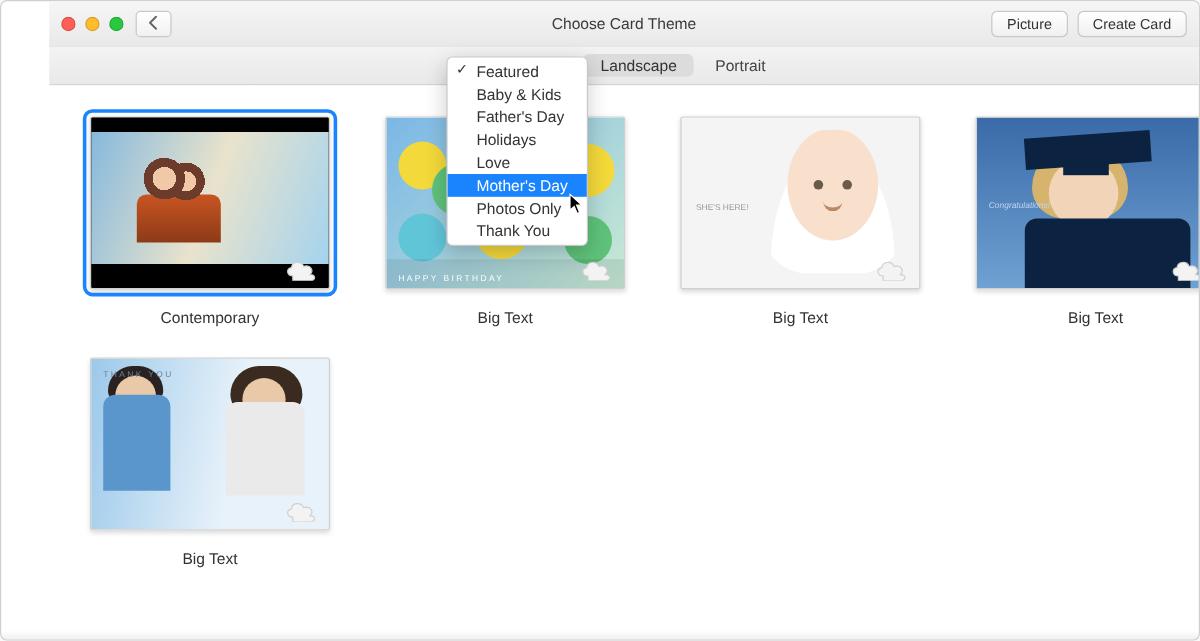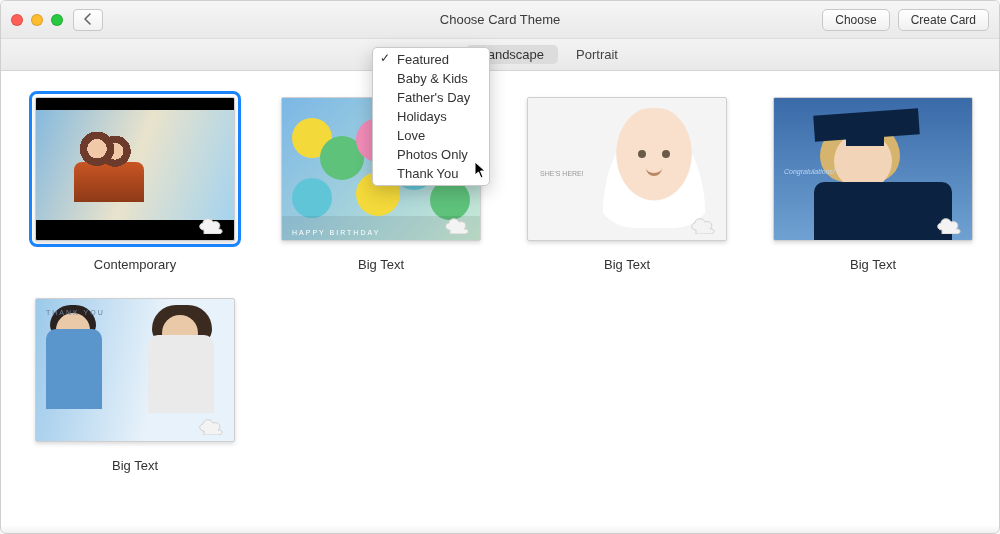--- a/index.html
+++ b/index.html
@@ -1,19 +1,19 @@
 <!DOCTYPE html>
 <html><head>
   <meta charset="utf-8">
   <style>
     * { box-sizing: border-box; margin: 0; padding: 0; }
     html, body { width: 1000px; height: 534px; overflow: hidden; font-family: -apple-system, "Helvetica Neue", Arial, sans-serif; }
     body { background: #f8f8f8; }
 
-    .window { width: 1000px; height: 534px; border: 1px solid #cfcfcf; border-radius: 6px; background: #fff; position: relative; overflow: hidden; }
+    .window { width: 1000px; height: 534px; border: 1px solid #cfcfcf; border-radius: 6px; background: #fff; position: relative; overflow: hidden; padding-left: 40px; }
 
     .titlebar { height: 38px; background: linear-gradient(#f6f6f6, #e9e9e9); border-bottom: 1px solid #dcdcdc; display: flex; align-items: center; padding: 0 10px; position: relative; }
     .traffic { display: flex; gap: 8px; align-items: center; }
     .dot { width: 12px; height: 12px; border-radius: 50%; border: 1px solid rgba(0,0,0,0.15); }
     .dot.red { background: #ff5f57; }
     .dot.yellow { background: #ffbd2e; }
     .dot.green { background: #28c940; }
     .back-btn { margin-left: 10px; width: 30px; height: 22px; background: linear-gradient(#ffffff,#f1f1f1); border: 1px solid #c8c8c8; border-radius: 4px; display:flex; align-items:center; justify-content:center; color:#555; font-size: 14px; }
     .win-title { position: absolute; left: 0; right: 0; text-align: center; font-size: 13px; color: #3a3a3a; pointer-events: none; }
     .titlebar-right { margin-left: auto; display: flex; gap: 8px; }
@@ -116,21 +116,21 @@
     </div>
     <div class="back-btn">
       <span>
         <svg width="10" height="12" viewBox="0 0 10 12">
             <path d="M7 1 L2 6 L7 11" fill="none" stroke="#666" stroke-width="1.6" stroke-linecap="round" stroke-linejoin="round"></path>
           </svg>
       </span>
     </div>
     <div class="win-title">Choose Card Theme</div>
     <div class="titlebar-right">
-      <div class="pill-btn">Choose</div>
+      <div class="pill-btn">Picture</div>
       <div class="pill-btn">Create Card</div>
     </div>
   </div>
 
   <div class="toolbar">
     <div class="seg" style="opacity:0;">
       <span>Featured</span>
       <span class="chev">⌄</span>
     </div>
     <div class="tab-pill">Landscape</div>
@@ -244,20 +244,21 @@
 
     </div>
   </div>
 
   <div class="dropdown">
     <div class="item check">Featured</div>
     <div class="item">Baby &amp; Kids</div>
     <div class="item">Father's Day</div>
     <div class="item">Holidays</div>
     <div class="item">Love</div>
+    <div class="item hl">Mother's Day</div>
     <div class="item">Photos Only</div>
     <div class="item">Thank You</div>
   </div>
 
   <div class="cursor">
     <svg width="14" height="18" viewBox="0 0 14 18">
         <path d="M1 1 L1 14 L4.5 11 L7 17 L9 16 L6.5 10 L11 10 Z" fill="#000" stroke="#fff" stroke-width="1"></path>
       </svg>
   </div>
 </div>

